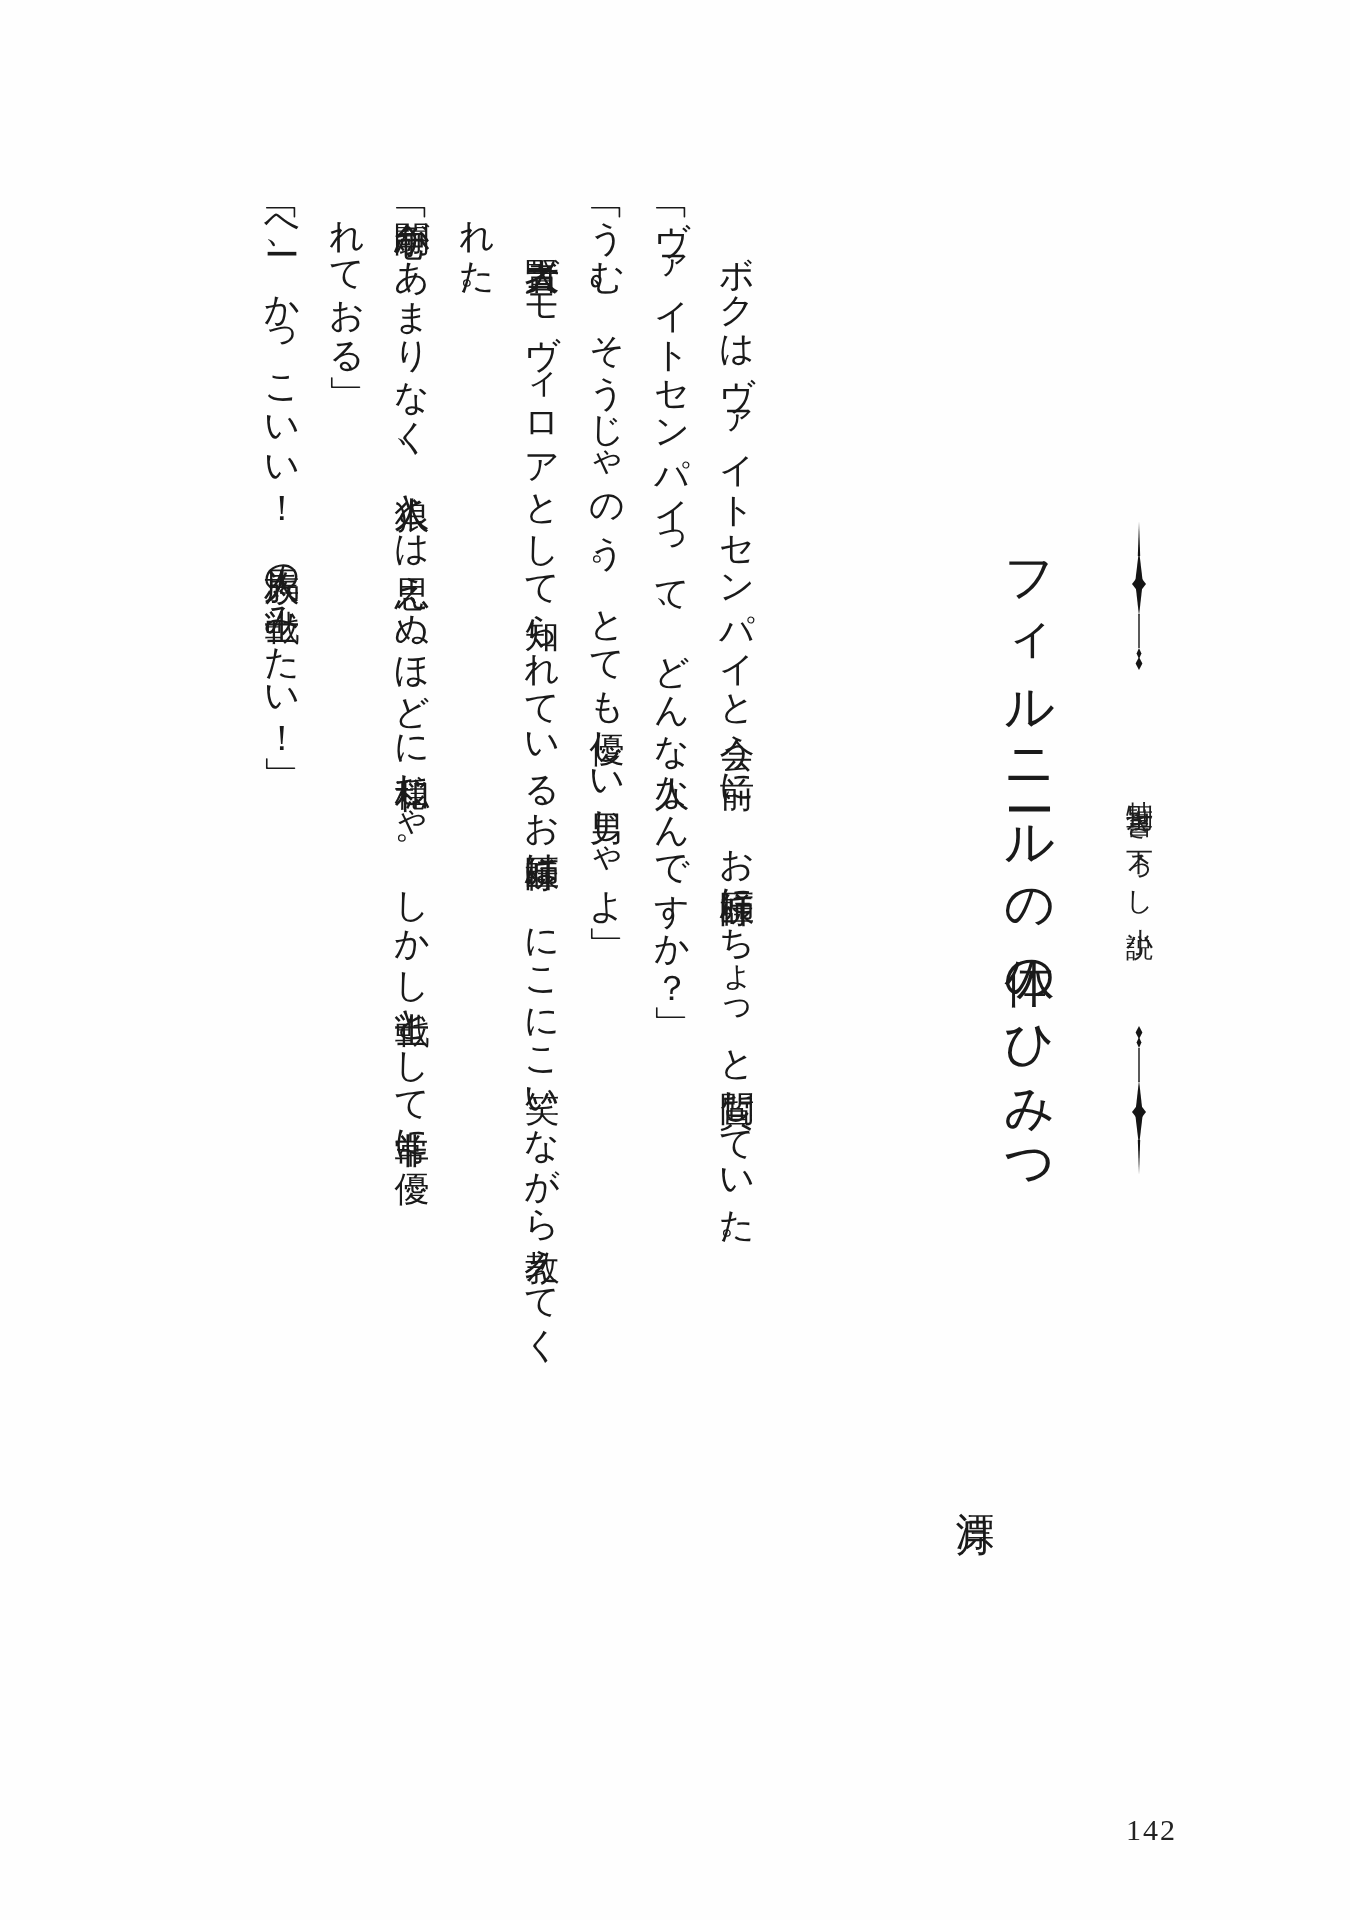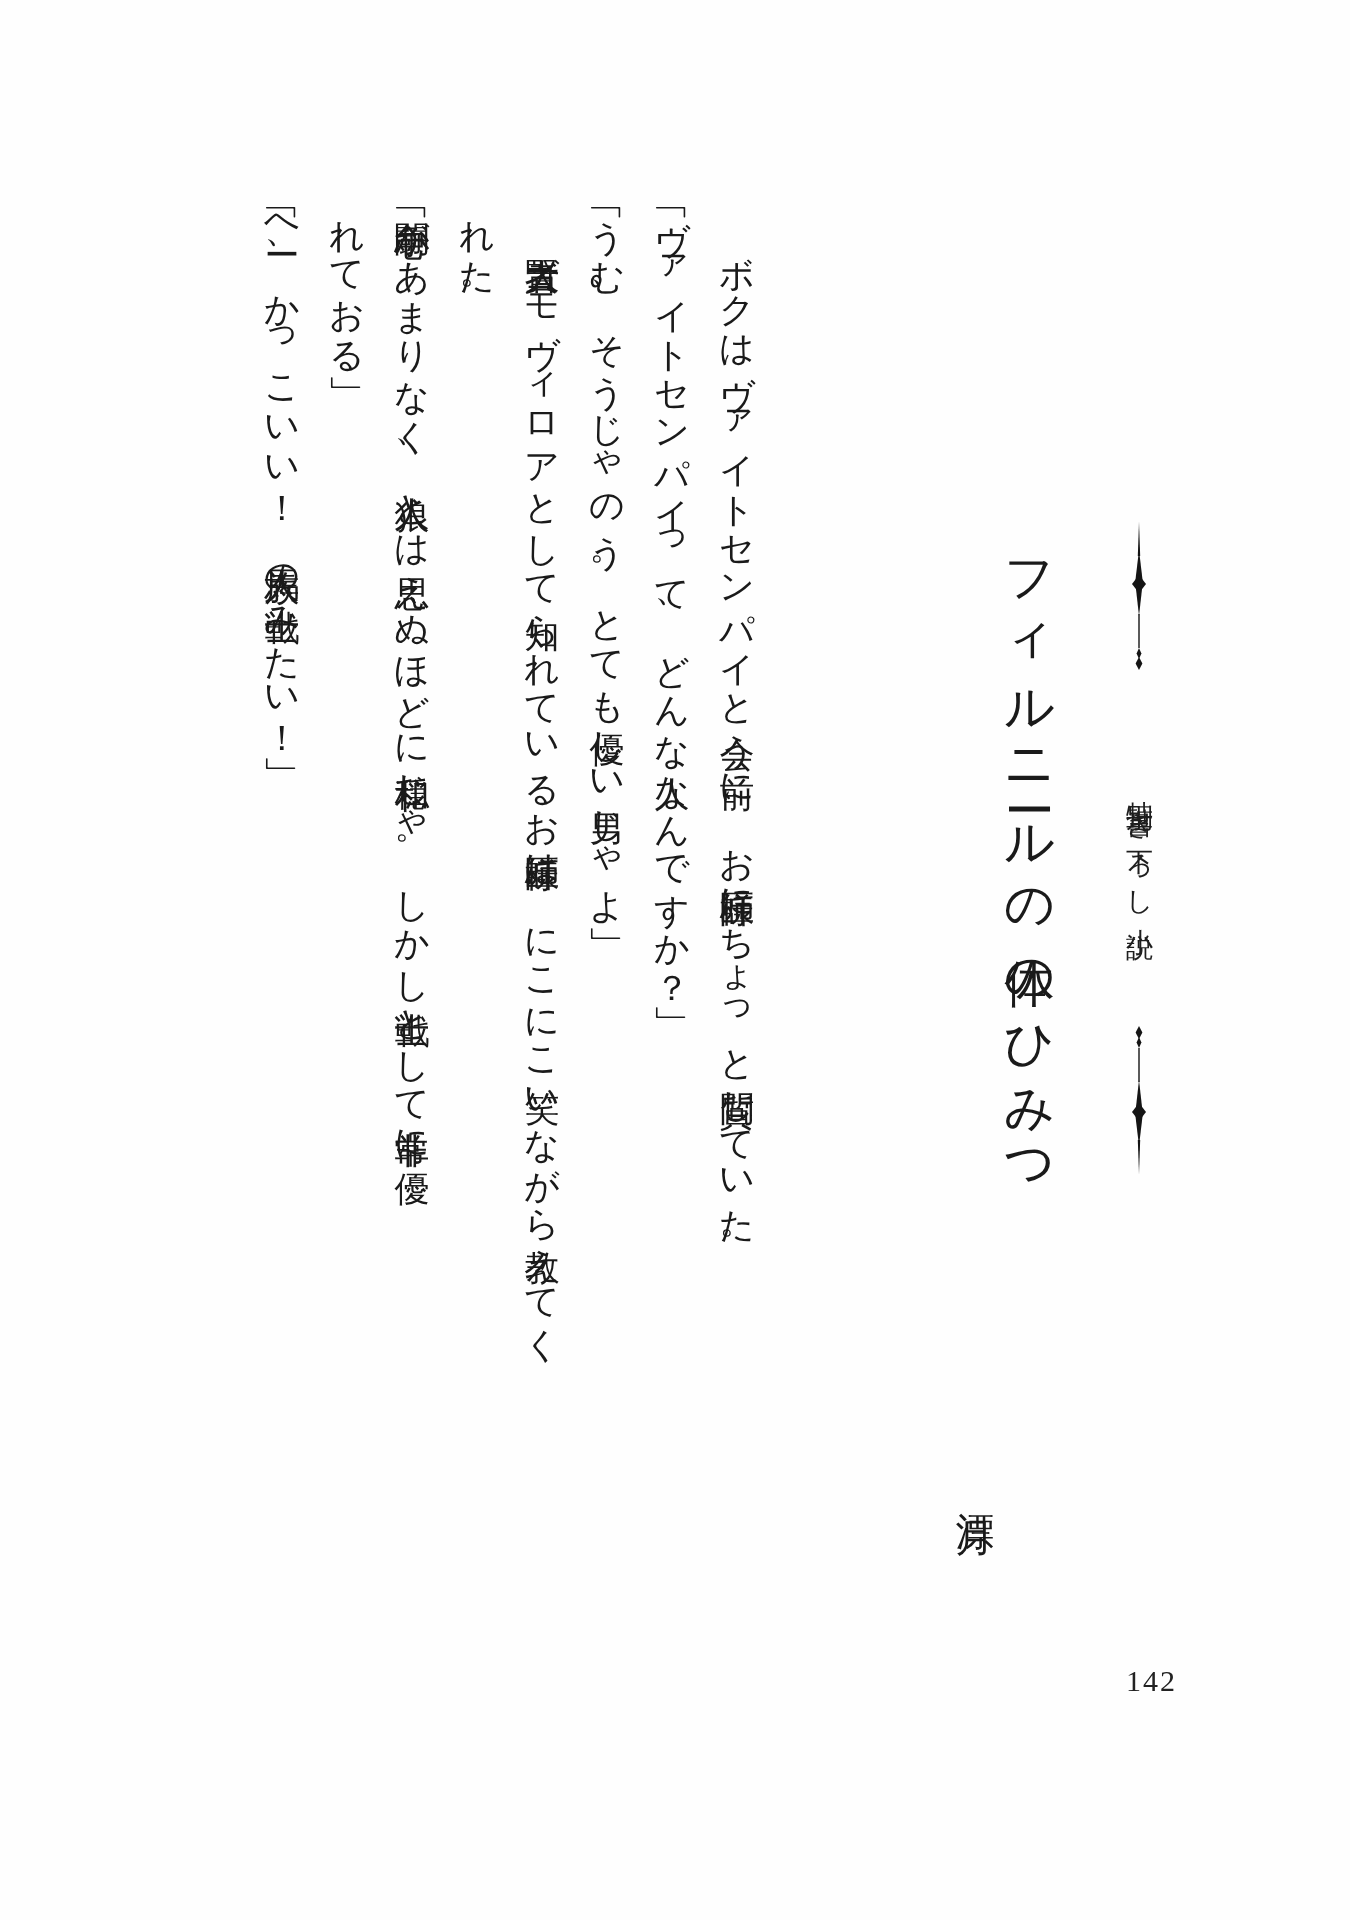--- a/index.html
+++ b/index.html
@@ -75,21 +75,21 @@
     font-size: 35px;
     line-height: 65px;
     color: #1a1a1a;
   }
   .body-text p { margin: 0; white-space: pre-wrap; }
   .body-text p.indent { text-indent: 35px; }
 
   .page-number {
     position: absolute;
     left: 1126px;
-    top: 1664px;
+    top: 1813px;
     font-size: 30px;
     letter-spacing: 2px;
     color: #222222;
   }
 </style>
 </head>
 <body>
 
 <div class="page">
 

